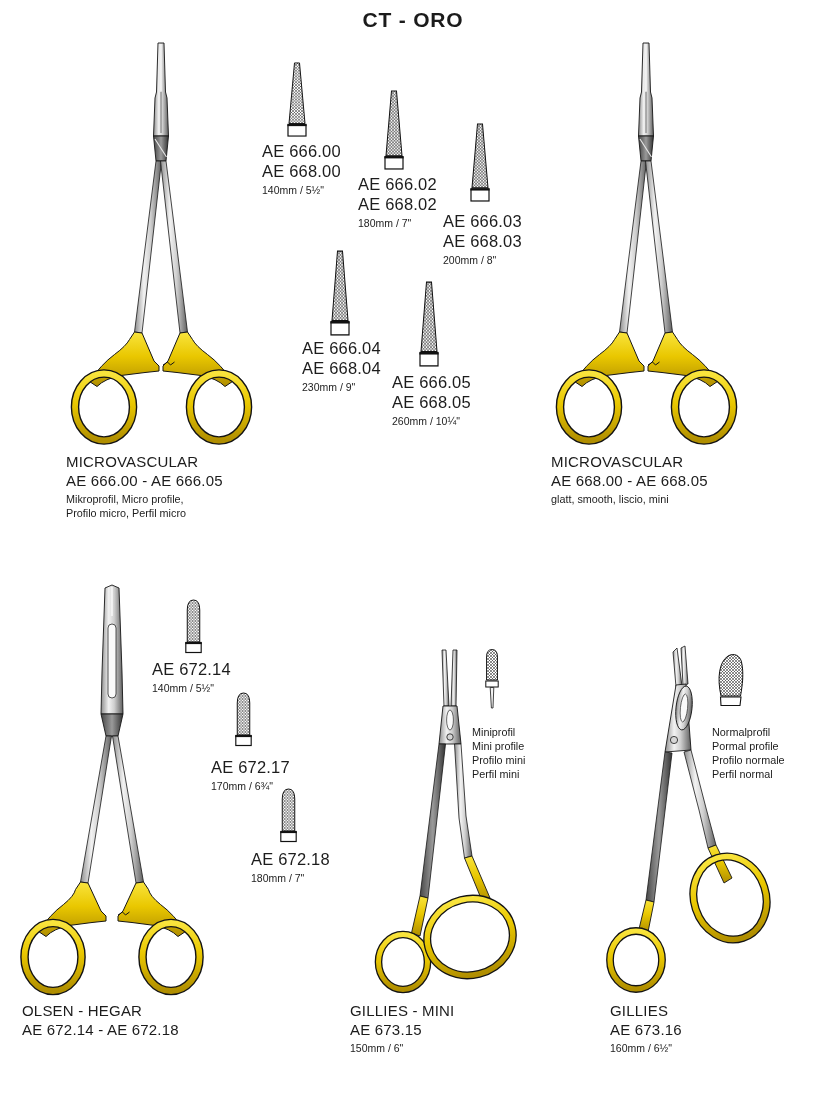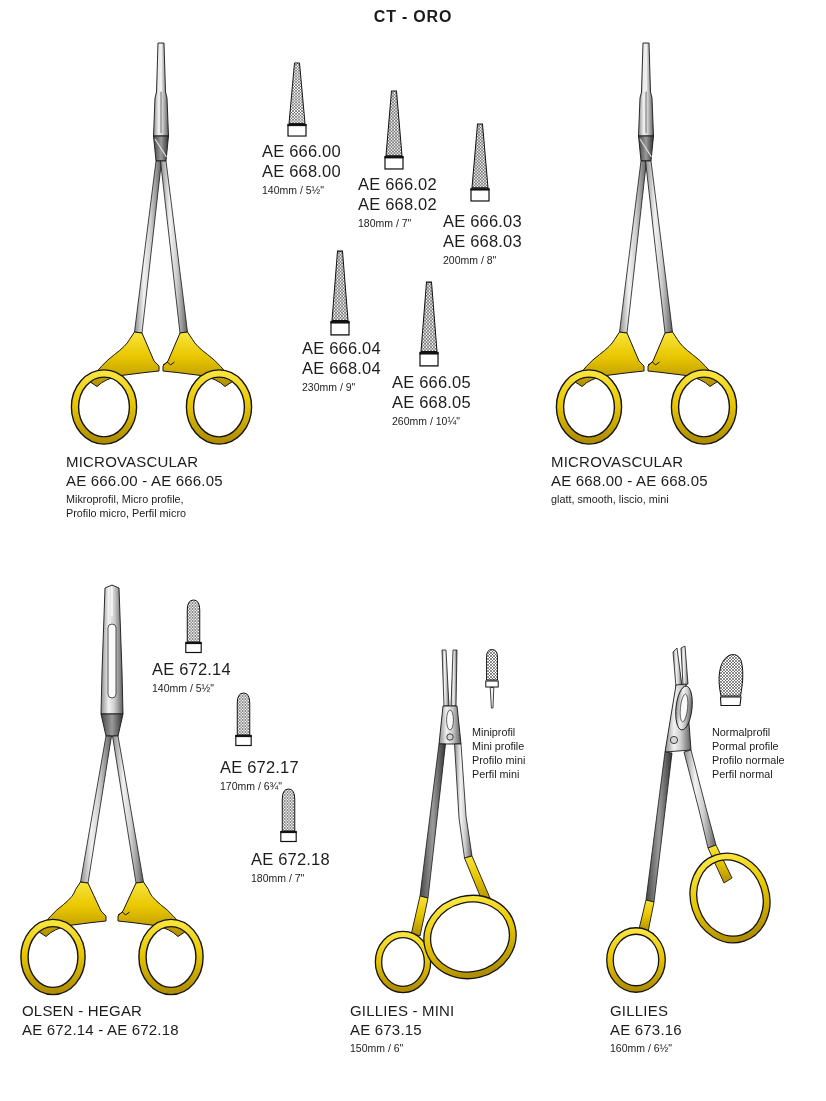--- a/index.html
+++ b/index.html
@@ -1,20 +1,20 @@
 <!DOCTYPE html>
 <html><head>
 <meta charset="utf-8">
 <style>
   html,body{margin:0;padding:0;background:#fff;}
   .page{position:relative;width:826px;height:1101px;background:#ffffff;overflow:hidden;
         font-family:"Liberation Sans",sans-serif;color:#1c1c1c;}
   .abs{position:absolute;}
   .title{position:absolute;top:8px;left:0;width:100%;text-align:center;margin:0;
-         font-size:16px;font-weight:bold;letter-spacing:.8px;color:#1b1b1b;}
+         font-size:21px;font-weight:bold;letter-spacing:.8px;color:#1b1b1b;}
   .code{font-size:16.5px;line-height:20px;letter-spacing:.2px;color:#1c1c1c;}
   .sz{font-size:10.5px;line-height:12px;margin-top:3px;font-weight:normal;letter-spacing:0;color:#1c1c1c;}
   .cap-name,.cap-range{font-weight:normal;font-size:15px;line-height:19px;letter-spacing:.2px;}
   .desc{font-size:10.8px;line-height:13.5px;margin-top:3px;}
   .i{}
   svg{display:block;}
 </style>
 </head>
 <body>
 
@@ -222,21 +222,21 @@
       <use href="#g-stub"></use>
     </svg>
   <svg class="abs" style="left:276px;top:786px" width="25" height="58" viewBox="0 0 26 58" preserveAspectRatio="none">
       <use href="#g-stub"></use>
     </svg>
 
   <div class="abs code" style="left:152px;top:659px">
     <div>AE 672.14</div>
     <div class="sz">140mm / 5½"</div>
   </div>
-  <div class="abs code" style="left:220px;top:757px">
+  <div class="abs code" style="left:211px;top:757px">
     <div>AE 672.17</div>
     <div class="sz">170mm / 6¾"</div>
   </div>
   <div class="abs code" style="left:251px;top:849px">
     <div>AE 672.18</div>
     <div class="sz">180mm / 7"</div>
   </div>
 
 
   <svg class="abs" style="left:482px;top:647px" width="20" height="62" viewBox="0 0 20 62">

